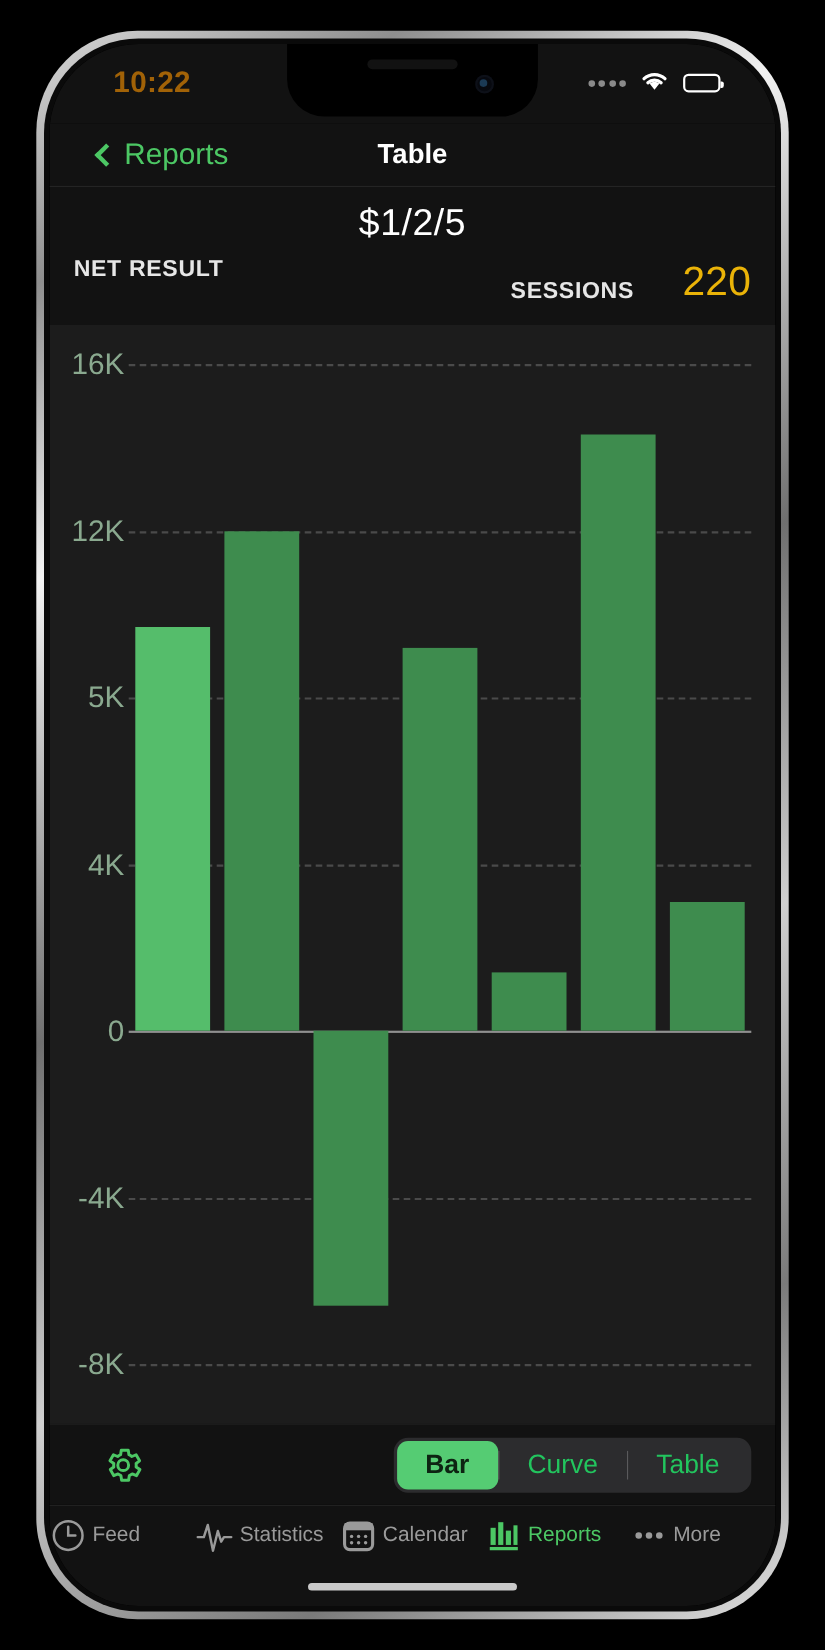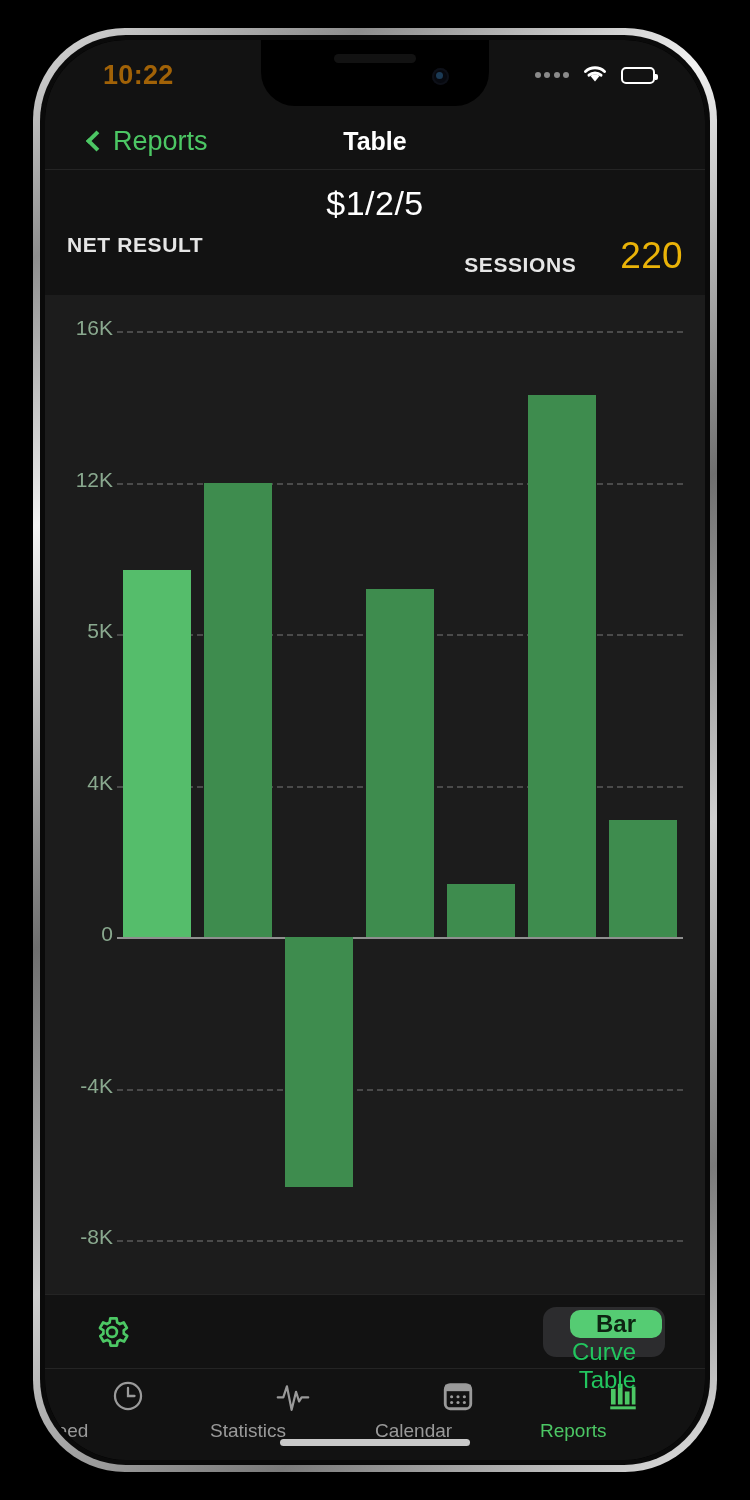--- a/index.html
+++ b/index.html
@@ -79,42 +79,42 @@
   .sum-value{ font-size:37px; color:#eab308; margin-top:2px; letter-spacing:.3px; }
   .sum-value.positive{ color:#4cc764; }
 
   
   #chart-card{ flex:1 1 auto; background:#1c1c1c; position:relative; overflow:hidden; }
   #plot{ position:absolute; left:0; right:0; top:0; bottom:0; }
   .grid-row{ position:absolute; left:0; right:22px; height:0; }
   .grid-line{ position:absolute; left:72px; right:0; top:0; border-top:2px dashed #4a4a4a; }
   .grid-line.zero{ border-top:2px solid #8f8f8f; }
   .grid-label{ position:absolute; left:10px; top:-15px; width:58px; text-align:right;
-               font-size:21px; color:#8aa98f; }
+               font-size:27px; color:#8aa98f; }
   #bars{ position:absolute; left:72px; right:22px; top:0; bottom:0; }
   .bar{ position:absolute; background:#3e8c4e; }
   .bar.highlight{ background:#55bd6b; }
 
   
   #controls{ flex:none; height:74px; background:#121212; position:relative;
              border-top:1px solid #242424; display:flex; align-items:center; }
   #gear-btn{ position:absolute; left:48px; top:50%; transform:translateY(-50%);
              width:38px; height:38px; cursor:pointer; }
-  #segmented{ position:absolute; right:40px; top:50%; transform:translateY(-50%);
-              display:flex; align-items:flex-end; background:#2c2c2e; border-radius:13px;
-              padding:3px; height:50px;flex-direction:column; }
+  #segmented{ position:absolute; right:22px; top:50%; transform:translateY(-50%);
+              display:flex; align-items:center; background:#2c2c2e; border-radius:13px;
+              padding:3px; height:50px; }
   .seg{ display:flex; align-items:center; justify-content:center; height:100%;
         padding:0 26px; font-size:24px; color:#22c55e; border-radius:10px; cursor:pointer; }
   .seg.active{ background:#55cc73; color:#0d2412; font-weight:bold; }
   .seg-div{ width:1px; height:26px; background:#5a5a5c; }
 
   
   #tab-bar{ flex:none; height:92px; background:#121212; border-top:1px solid #242424;
             display:flex; align-items:flex-start; padding-top:8px; }
-  .tab{ flex:1; display:flex; flex-direction:column; gap:5px; cursor:pointer; }
+  .tab{ flex:1; display:flex; flex-direction:row; align-items:center; gap:5px; cursor:pointer; }
   .tab-icon{ height:38px; display:flex; align-items:center; justify-content:center; }
   .tab-label{ font-size:19px; color:#9a9a9a; }
   .tab.active .tab-label{ color:#4cc764; }
 
   
   #home-indicator{ position:absolute; bottom:14px; left:50%; transform:translateX(-50%);
                    width:190px; height:7px; border-radius:4px; background:#c9c9c9; z-index:25; }
 </style>
 </head>
 <body>
@@ -270,20 +270,32 @@
                     <rect x="3.5" y="7" width="3.3" height="11"></rect>
                     <rect x="8.4" y="3.4" width="3.3" height="14.6"></rect>
                     <rect x="13.3" y="8.8" width="3.3" height="9.2"></rect>
                     <rect x="18.2" y="5.4" width="2.6" height="12.6"></rect>
                   </g>
                   <rect x="3" y="19.3" width="18" height="2.1" fill="#4cc764"></rect>
                 </svg>
               </span>
               <span class="tab-label">Reports</span>
             </div>
+            <div class="tab">
+              <span class="tab-icon">
+                <svg width="34" height="34" viewBox="0 0 24 24">
+                  <g fill="#9a9a9a">
+                    <circle cx="5.4" cy="12" r="2.1"></circle>
+                    <circle cx="12" cy="12" r="2.1"></circle>
+                    <circle cx="18.6" cy="12" r="2.1"></circle>
+                  </g>
+                </svg>
+              </span>
+              <span class="tab-label">More</span>
+            </div>
           </div>
 
         <div id="home-indicator"></div>
       </div>
 
       <div id="notch">
         <div id="speaker"></div>
         <div id="frontcam"></div>
       </div>
     </div>

